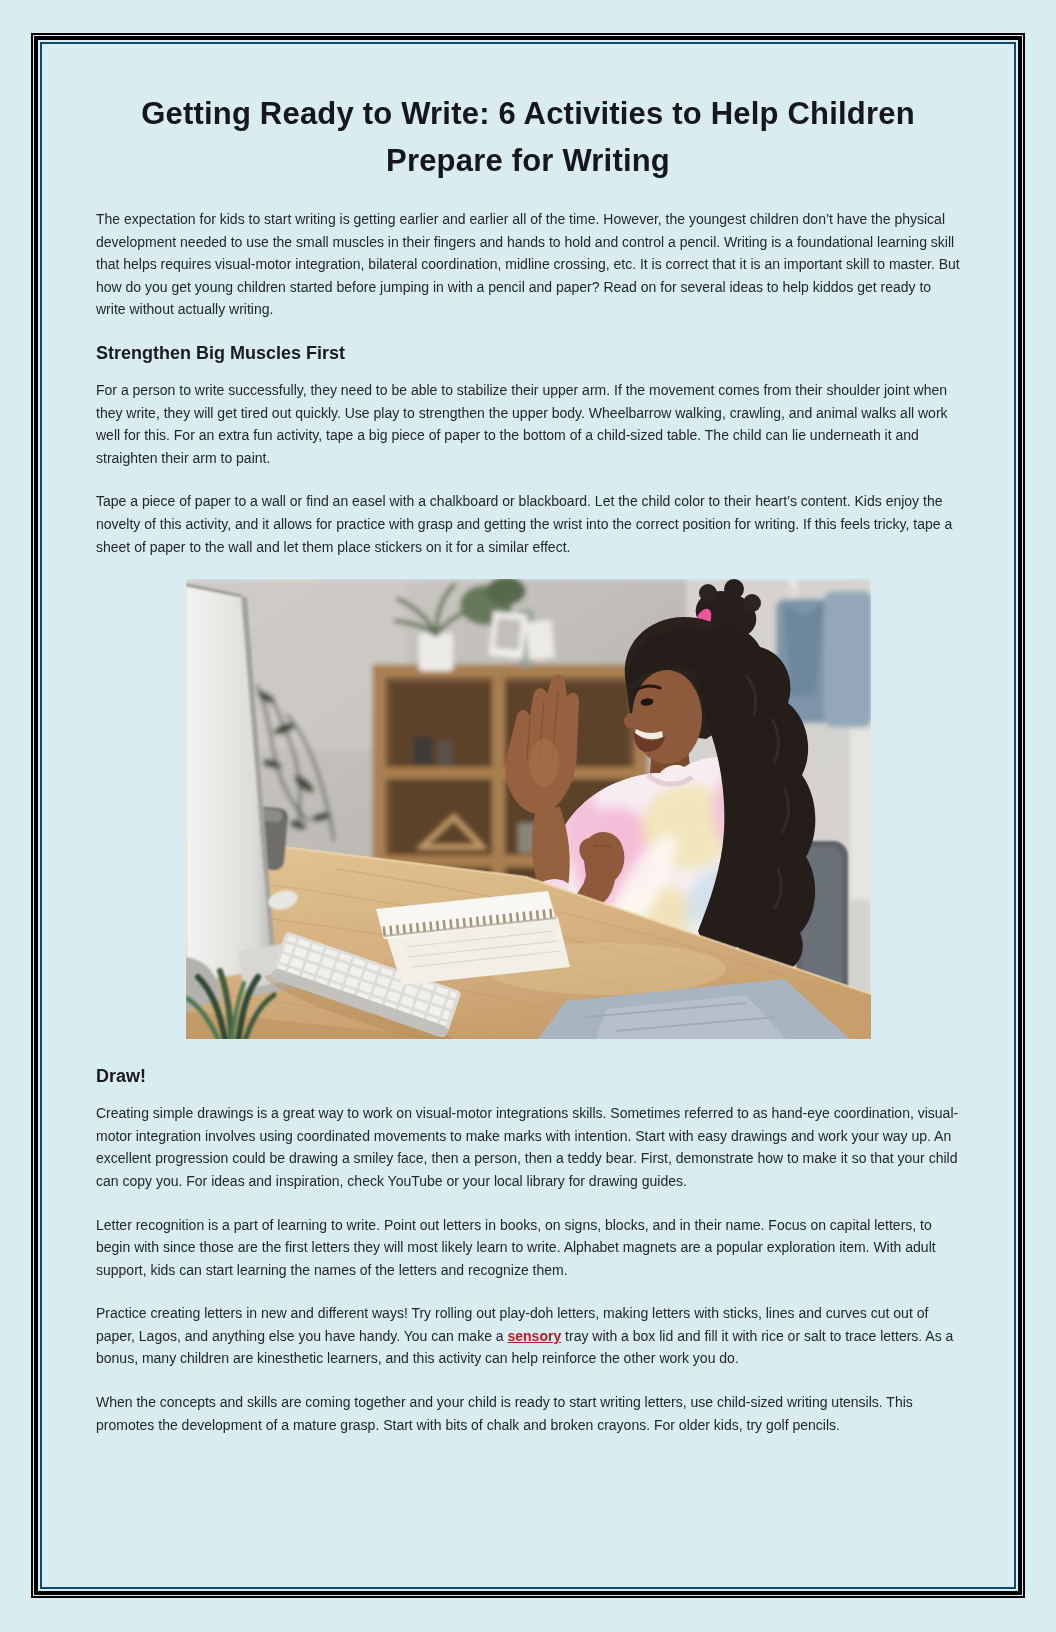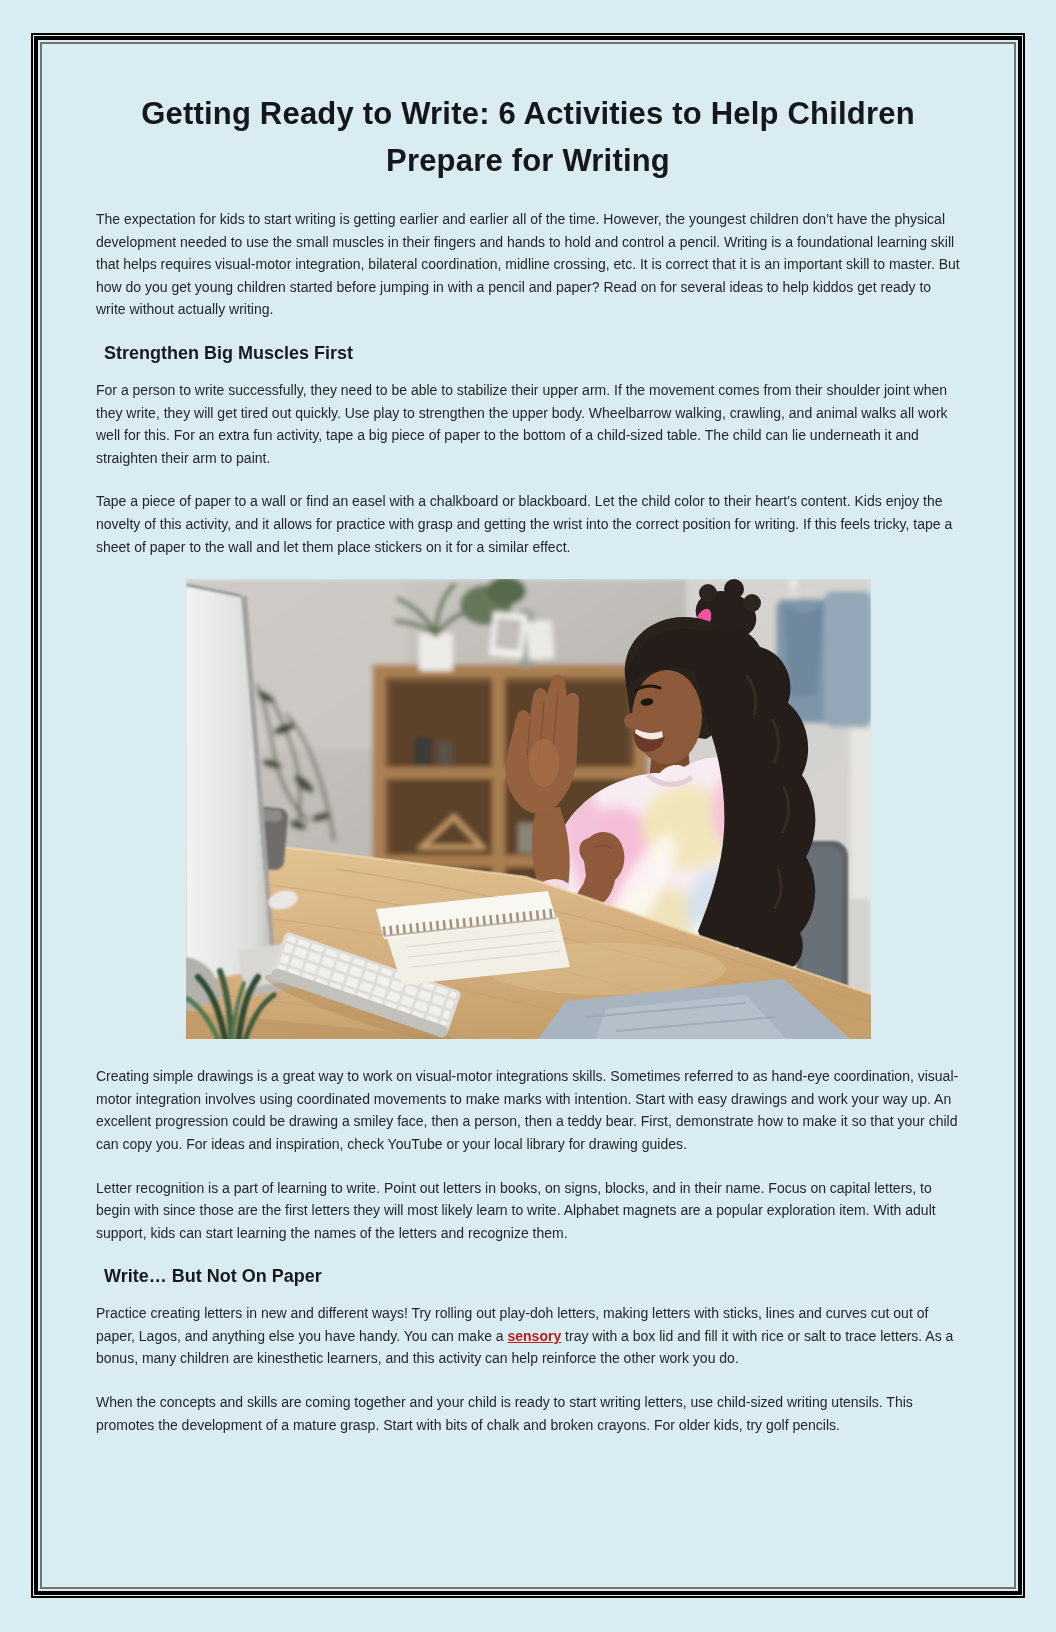--- a/index.html
+++ b/index.html
@@ -12,32 +12,32 @@
   .page-frame{
     position:absolute;left:31px;top:33px;width:994px;height:1565px;
     box-sizing:border-box;border:2px solid #000;padding:1px;
   }
   .frame-mid{
     box-sizing:border-box;width:100%;height:100%;
     border:4px solid #000;padding:2px;
   }
   .frame-inner{
     box-sizing:border-box;width:100%;height:100%;
-    border:2px solid #737373;padding:0 54px;overflow:hidden;
+    border:2px solid #0c4a6e;padding:0 54px;overflow:hidden;
   }
   h1.doc-title{
     margin:46px auto 24px;max-width:900px;
     font-size:31px;line-height:47px;font-weight:bold;
     text-align:center;color:#16171c;letter-spacing:.2px;
   }
   p.body-text{
     margin:0 0 21px;font-size:14px;line-height:22.6px;color:#24262c;
   }
   h2.section-heading{
-    margin:0 8px 14px;font-size:18px;line-height:23px;font-weight:bold;color:#191a20;
+    margin:0 0 14px;font-size:18px;line-height:23px;font-weight:bold;color:#191a20;
   }
   a.inline-link{color:#b91c1c;text-decoration:underline;font-weight:bold;cursor:pointer;}
   figure.photo{margin:2px 0 26px;text-align:center;}
   figure.photo svg{display:block;margin:0 auto;}
 </style>
 </head>
 <body>
 
 <div class="page-frame">
  <div class="frame-mid">
@@ -242,24 +242,24 @@
           <path d="M40,465 C34,432 26,412 12,398" stroke="#2f4b34" stroke-width="6"></path>
           <path d="M46,465 C44,428 40,408 34,392" stroke="#3f5f42" stroke-width="6"></path>
           <path d="M52,465 C56,430 62,412 72,398" stroke="#2f4b34" stroke-width="6"></path>
           <path d="M34,465 C24,440 14,428 2,420" stroke="#517a52" stroke-width="5"></path>
           <path d="M58,465 C66,438 76,424 88,416" stroke="#3c5c40" stroke-width="5"></path>
           <path d="M46,465 C48,436 52,420 58,404" stroke="#517a52" stroke-width="4"></path>
         </g>
       </svg>
     </figure>
 
+    <h2 class="section-heading">Draw!</h2>
     <p class="body-text">Creating simple drawings is a great way to work on visual-motor integrations skills. Sometimes referred to as hand-eye coordination, visual-motor integration involves using coordinated movements to make marks with intention. Start with easy drawings and work your way up. An excellent progression could be drawing a smiley face, then a person, then a teddy bear. First, demonstrate how to make it so that your child can copy you. For ideas and inspiration, check YouTube or your local library for drawing guides.</p>
 
     <p class="body-text">Letter recognition is a part of learning to write. Point out letters in books, on signs, blocks, and in their name. Focus on capital letters, to begin with since those are the first letters they will most likely learn to write. Alphabet magnets are a popular exploration item. With adult support, kids can start learning the names of the letters and recognize them.</p>
 
-    <h2 class="section-heading">Write… But Not On Paper</h2>
     <p class="body-text"><span>Practice creating letters in new and different ways! Try rolling out play-doh letters, making letters with sticks, lines and curves cut out of paper, Lagos, and anything else you have handy. You can make a </span><a class="inline-link" href="#">sensory</a><span> tray with a box lid and fill it with rice or salt to trace letters. As a bonus, many children are kinesthetic learners, and this activity can help reinforce the other work you do.</span></p>
 
     <p class="body-text">When the concepts and skills are coming together and your child is ready to start writing letters, use child-sized writing utensils. This promotes the development of a mature grasp. Start with bits of chalk and broken crayons. For older kids, try golf pencils.</p>
 
   </div>
  </div>
 </div>
 
 </body></html>

